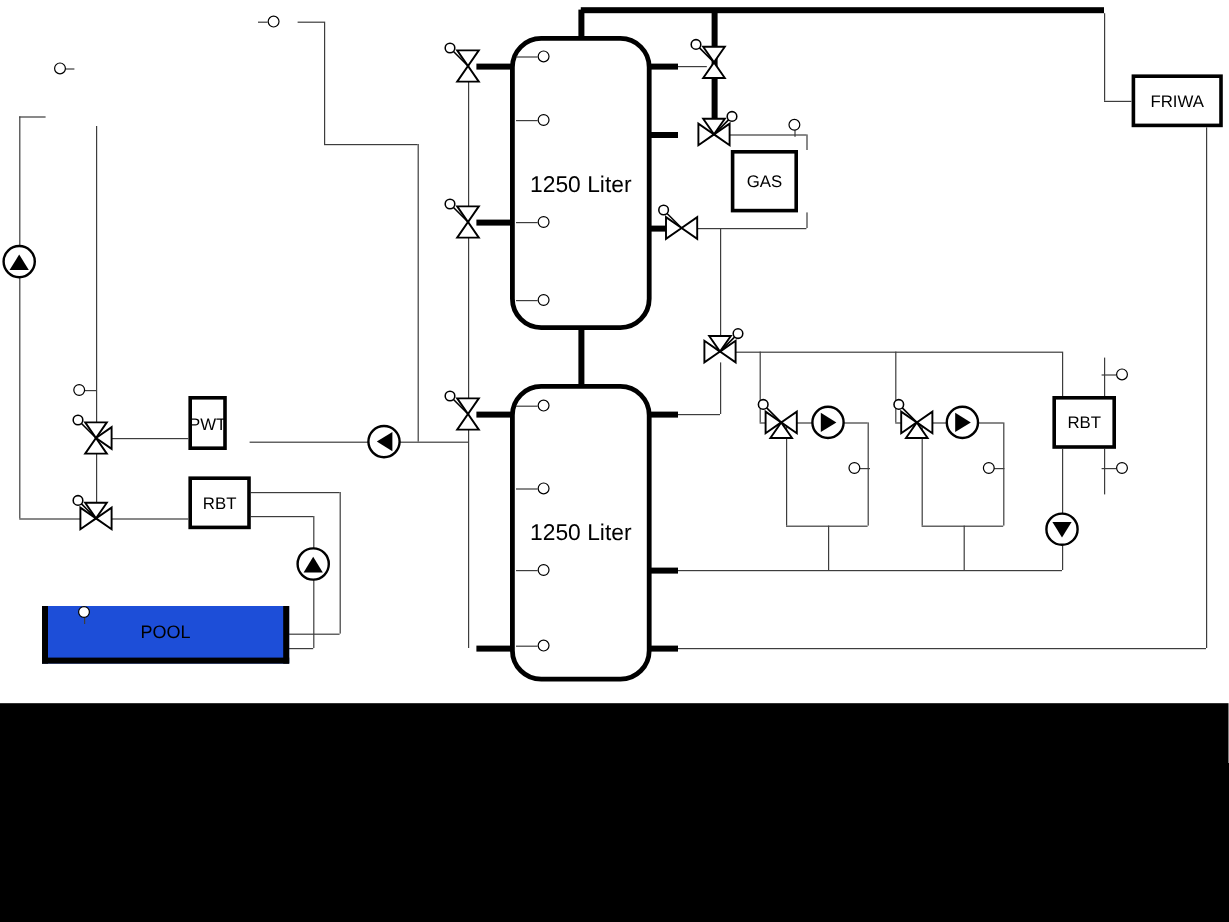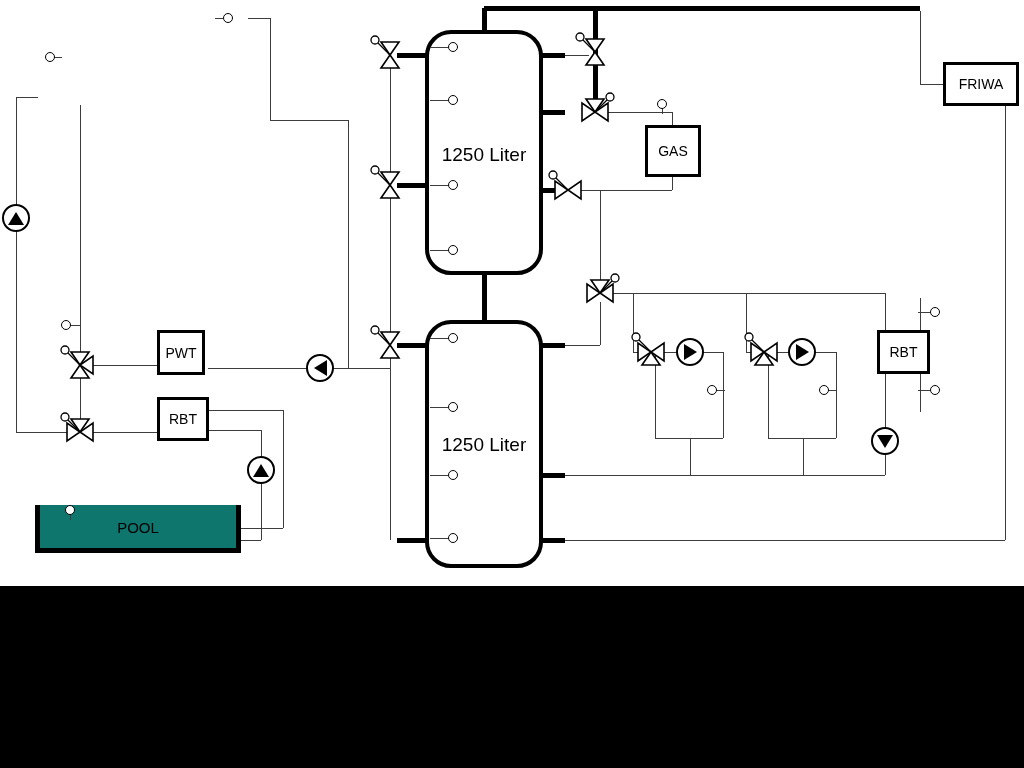--- a/index.html
+++ b/index.html
@@ -7,21 +7,21 @@
           font-family:"Liberation Sans",sans-serif;color:#000;}
   .pipe{position:absolute;background:#3d3d3d;z-index:1;}
   .pipe.thick{background:#000;z-index:1;}
   .box{position:absolute;background:#fff;border:3px solid #000;box-sizing:border-box;
        display:flex;align-items:center;justify-content:center;font-size:14px;z-index:4;}
   .tank{position:absolute;background:#fff;border:4px solid #000;border-radius:26px;
         box-sizing:border-box;z-index:2;}
   .tank-label{position:absolute;left:0;right:0;top:110px;text-align:center;font-size:19px;}
   .collector{position:absolute;background:#fff;border:3px solid #000;box-sizing:border-box;z-index:2;}
   .collector-label{position:absolute;left:80px;right:10px;top:66px;text-align:center;font-size:15px;}
-  .pool{position:absolute;background:#0f766e;border:5px solid #000;border-top:none;box-sizing:border-box;z-index:2;}
+  .pool{position:absolute;background:#1d4ed8;border:5px solid #000;border-top:none;box-sizing:border-box;z-index:2;}
   .pool-label{position:absolute;left:0;right:0;top:14px;text-align:center;font-size:15px;}
   .pump{position:absolute;width:28px;height:28px;border:2px solid #000;border-radius:50%;
         background:#fff;box-sizing:border-box;display:flex;align-items:center;justify-content:center;z-index:5;}
   .tri-up{width:0;height:0;border-left:8px solid transparent;border-right:8px solid transparent;border-bottom:13px solid #000;}
   .tri-down{width:0;height:0;border-left:8px solid transparent;border-right:8px solid transparent;border-top:13px solid #000;}
   .tri-left{width:0;height:0;border-top:8px solid transparent;border-bottom:8px solid transparent;border-right:13px solid #000;}
   .tri-right{width:0;height:0;border-top:8px solid transparent;border-bottom:8px solid transparent;border-left:13px solid #000;}
   .sensor-circle{position:absolute;width:10px;height:10px;border:1.5px solid #000;border-radius:50%;
                  background:#fff;box-sizing:border-box;z-index:5;}
   .stem{position:absolute;background:#3d3d3d;z-index:4;}
@@ -35,29 +35,29 @@
 
 
   <div class="tank" style="left:425px;top:30px;width:118px;height:245px;">
     <div class="tank-label">1250 Liter</div>
   </div>
 
   <div class="tank" style="left:425px;top:320px;width:118px;height:248px;">
     <div class="tank-label">1250 Liter</div>
   </div>
 
-  <div class="box" style="left:157px;top:330px;width:48px;height:45px;">
+  <div class="box" style="left:157px;top:330px;width:32px;height:45px;">
     <span>PWT</span>
   </div>
 
   <div class="box" style="left:157px;top:397px;width:52px;height:44px;">
     <span>RBT</span>
   </div>
 
-  <div class="box" style="left:645px;top:125px;width:56px;height:52px;">
+  <div class="box" style="left:609px;top:125px;width:56px;height:52px;">
     <span>GAS</span>
   </div>
 
   <div class="box" style="left:943px;top:62px;width:76px;height:44px;">
     <span>FRIWA</span>
   </div>
 
   <div class="box" style="left:877px;top:330px;width:53px;height:44px;">
     <span>RBT</span>
   </div>

